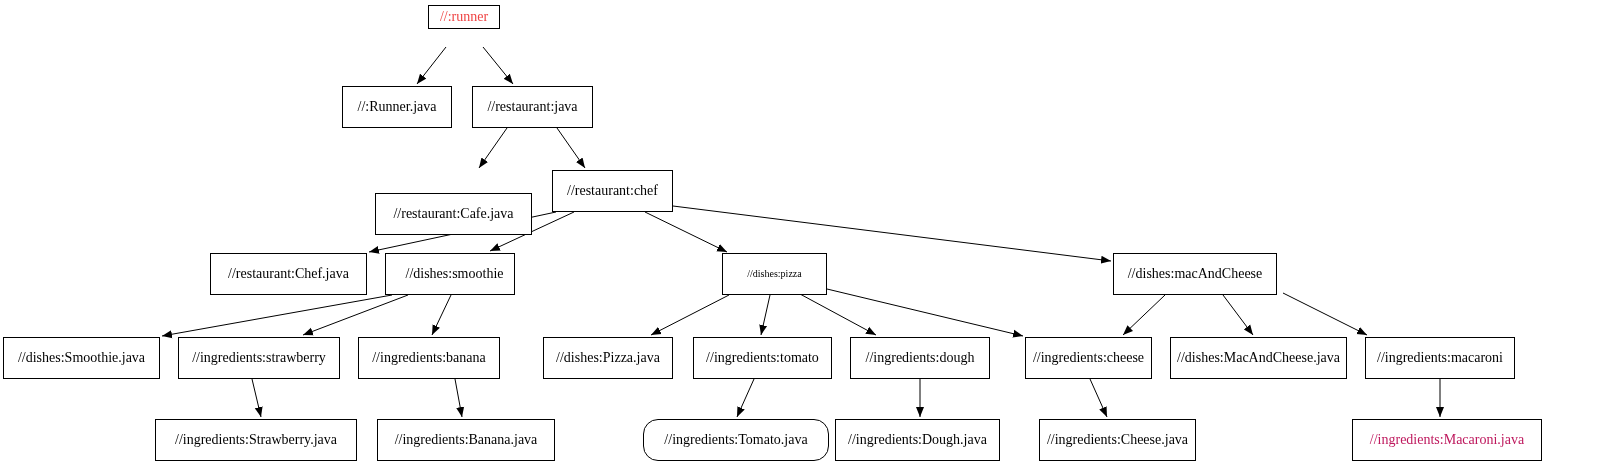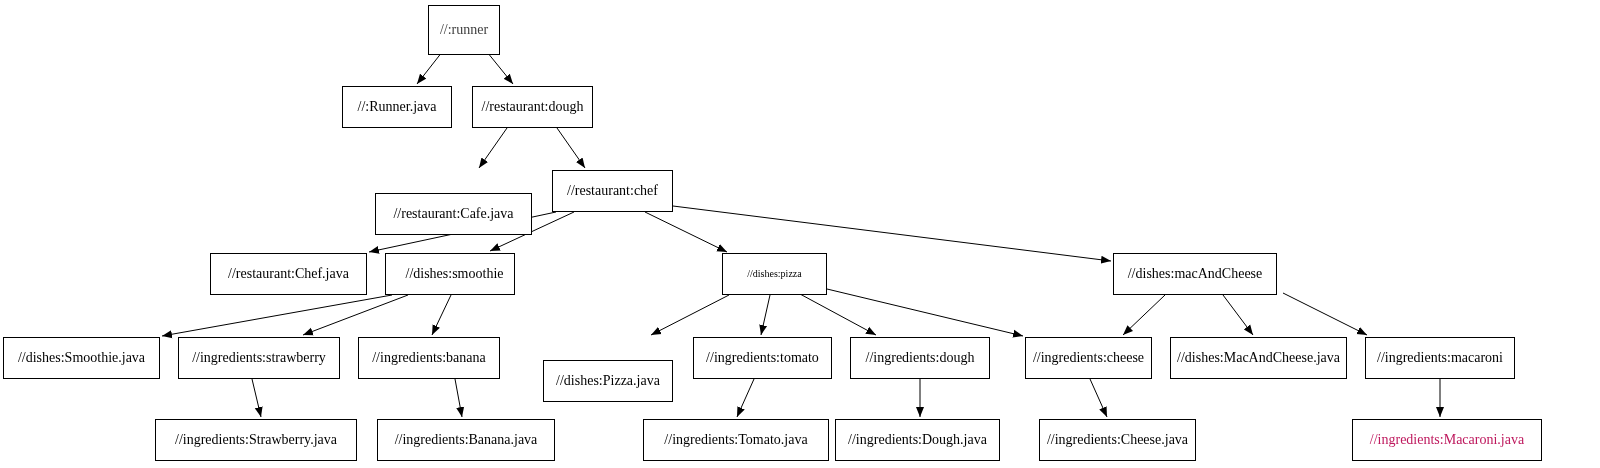--- a/index.html
+++ b/index.html
@@ -68,28 +68,28 @@
         <line x1="1165" y1="295" x2="1123" y2="335" stroke="#000000" stroke-width="1" marker-end="url(#arrowhead)"></line>
         <line x1="1223" y1="295" x2="1253" y2="335" stroke="#000000" stroke-width="1" marker-end="url(#arrowhead)"></line>
         <line x1="1283" y1="293" x2="1367" y2="335" stroke="#000000" stroke-width="1" marker-end="url(#arrowhead)"></line>
         <line x1="754" y1="379" x2="737" y2="417" stroke="#000000" stroke-width="1" marker-end="url(#arrowhead)"></line>
         <line x1="920" y1="379" x2="920" y2="417" stroke="#000000" stroke-width="1" marker-end="url(#arrowhead)"></line>
         <line x1="1090" y1="379" x2="1107" y2="417" stroke="#000000" stroke-width="1" marker-end="url(#arrowhead)"></line>
         <line x1="1440" y1="379" x2="1440" y2="417" stroke="#000000" stroke-width="1" marker-end="url(#arrowhead)"></line>
       </g>
   </svg>
   <div id="node-layer">
-      <div class="graph-node" style="left: 428px; top: 5px; width: 72px; height: 50px; background: rgb(255, 255, 255); border-color: rgb(0, 0, 0); color: #404040; font-size: 14px;">
+      <div class="graph-node" style="left: 428px; top: 5px; width: 72px; height: 24px; background: rgb(255, 255, 255); border-color: rgb(0, 0, 0); color: #ef4444; font-size: 14px;">
         <span>//:runner</span>
       </div>
       <div class="graph-node" style="left: 342px; top: 86px; width: 110px; height: 42px; background: rgb(255, 255, 255); border-color: rgb(0, 0, 0); color: rgb(0, 0, 0); font-size: 14px;">
         <span>//:Runner.java</span>
       </div>
       <div class="graph-node" style="left: 472px; top: 86px; width: 121px; height: 42px; background: rgb(255, 255, 255); border-color: rgb(0, 0, 0); color: rgb(0, 0, 0); font-size: 14px;">
-        <span>//restaurant:dough</span>
+        <span>//restaurant:java</span>
       </div>
       <div class="graph-node" style="left: 375px; top: 170px; width: 157px; height: 42px; background: rgb(255, 255, 255); border-color: rgb(0, 0, 0); color: rgb(0, 0, 0); font-size: 14px; margin-top: 23px;">
         <span>//restaurant:Cafe.java</span>
       </div>
       <div class="graph-node" style="left: 552px; top: 170px; width: 121px; height: 42px; background: rgb(255, 255, 255); border-color: rgb(0, 0, 0); color: rgb(0, 0, 0); font-size: 14px;">
         <span>//restaurant:chef</span>
       </div>
       <div class="graph-node" style="left: 210px; top: 253px; width: 157px; height: 42px; background: rgb(255, 255, 255); border-color: rgb(0, 0, 0); color: rgb(0, 0, 0); font-size: 14px;">
         <span>//restaurant:Chef.java</span>
       </div>
@@ -104,21 +104,21 @@
       </div>
       <div class="graph-node" style="left: 3px; top: 337px; width: 157px; height: 42px; background: rgb(255, 255, 255); border-color: rgb(0, 0, 0); color: rgb(0, 0, 0); font-size: 14px;">
         <span>//dishes:Smoothie.java</span>
       </div>
       <div class="graph-node" style="left: 178px; top: 337px; width: 162px; height: 42px; background: rgb(255, 255, 255); border-color: rgb(0, 0, 0); color: rgb(0, 0, 0); font-size: 14px;">
         <span>//ingredients:strawberry</span>
       </div>
       <div class="graph-node" style="left: 358px; top: 337px; width: 142px; height: 42px; background: rgb(255, 255, 255); border-color: rgb(0, 0, 0); color: rgb(0, 0, 0); font-size: 14px;">
         <span>//ingredients:banana</span>
       </div>
-      <div class="graph-node" style="left: 543px; top: 337px; width: 130px; height: 42px; background: rgb(255, 255, 255); border-color: rgb(0, 0, 0); color: rgb(0, 0, 0); font-size: 14px; margin-top: 23px;">
+      <div class="graph-node" style="left: 543px; top: 337px; width: 130px; height: 42px; background: rgb(255, 255, 255); border-color: rgb(0, 0, 0); color: rgb(0, 0, 0); font-size: 14px;">
         <span>//dishes:Pizza.java</span>
       </div>
       <div class="graph-node" style="left: 693px; top: 337px; width: 139px; height: 42px; background: rgb(255, 255, 255); border-color: rgb(0, 0, 0); color: rgb(0, 0, 0); font-size: 14px;">
         <span>//ingredients:tomato</span>
       </div>
       <div class="graph-node" style="left: 850px; top: 337px; width: 140px; height: 42px; background: rgb(255, 255, 255); border-color: rgb(0, 0, 0); color: rgb(0, 0, 0); font-size: 14px;">
         <span>//ingredients:dough</span>
       </div>
       <div class="graph-node" style="left: 1025px; top: 337px; width: 127px; height: 42px; background: rgb(255, 255, 255); border-color: rgb(0, 0, 0); color: rgb(0, 0, 0); font-size: 14px;">
         <span>//ingredients:cheese</span>
@@ -128,21 +128,21 @@
       </div>
       <div class="graph-node" style="left: 1365px; top: 337px; width: 150px; height: 42px; background: rgb(255, 255, 255); border-color: rgb(0, 0, 0); color: rgb(0, 0, 0); font-size: 14px;">
         <span>//ingredients:macaroni</span>
       </div>
       <div class="graph-node" style="left: 155px; top: 419px; width: 202px; height: 42px; background: rgb(255, 255, 255); border-color: rgb(0, 0, 0); color: rgb(0, 0, 0); font-size: 14px;">
         <span>//ingredients:Strawberry.java</span>
       </div>
       <div class="graph-node" style="left: 377px; top: 419px; width: 178px; height: 42px; background: rgb(255, 255, 255); border-color: rgb(0, 0, 0); color: rgb(0, 0, 0); font-size: 14px;">
         <span>//ingredients:Banana.java</span>
       </div>
-      <div class="graph-node" style="left: 643px; top: 419px; width: 186px; height: 42px; background: rgb(255, 255, 255); border-color: rgb(0, 0, 0); color: rgb(0, 0, 0); font-size: 14px;">
+      <div class="graph-node" style="left: 643px; top: 419px; width: 186px; height: 42px; background: rgb(255, 255, 255); border-color: rgb(0, 0, 0); color: rgb(0, 0, 0); font-size: 14px; border-radius: 15px;">
         <span>//ingredients:Tomato.java</span>
       </div>
       <div class="graph-node" style="left: 835px; top: 419px; width: 165px; height: 42px; background: rgb(255, 255, 255); border-color: rgb(0, 0, 0); color: rgb(0, 0, 0); font-size: 14px;">
         <span>//ingredients:Dough.java</span>
       </div>
       <div class="graph-node" style="left: 1039px; top: 419px; width: 157px; height: 42px; background: rgb(255, 255, 255); border-color: rgb(0, 0, 0); color: rgb(0, 0, 0); font-size: 14px;">
         <span>//ingredients:Cheese.java</span>
       </div>
       <div class="graph-node" style="left: 1352px; top: 419px; width: 190px; height: 42px; background: rgb(255, 255, 255); border-color: rgb(0, 0, 0); color: #be185d; font-size: 14px;">
         <span>//ingredients:Macaroni.java</span>

